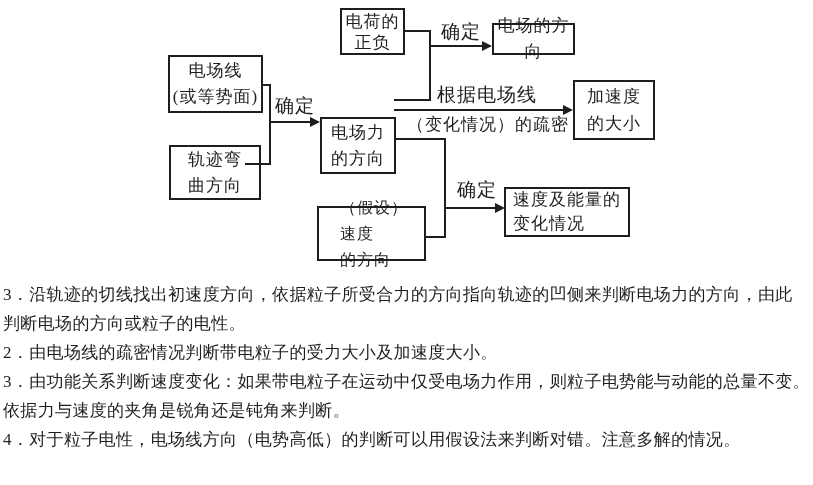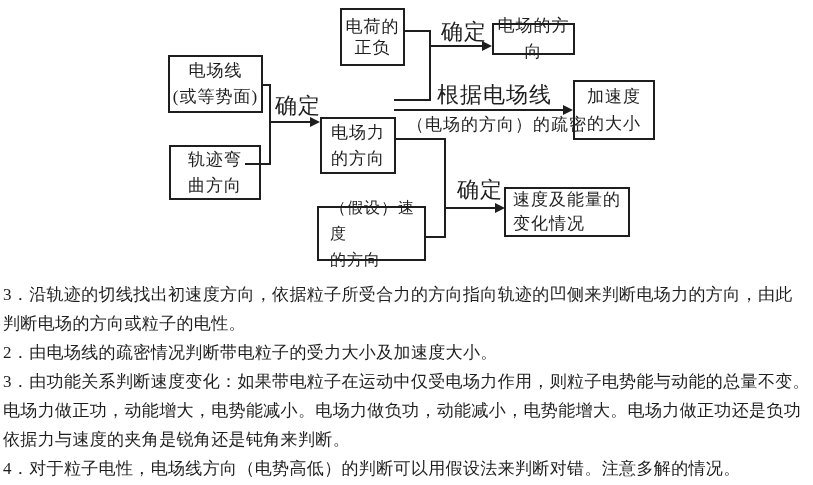--- a/index.html
+++ b/index.html
@@ -20,21 +20,21 @@
   .dbox .bt{white-space:pre-line;}
   .dbox.align-left{justify-content:flex-start;text-align:left;}
   .hline{position:absolute;height:2px;background:var(--ink);}
   .vline{position:absolute;width:2px;background:var(--ink);}
   .ah{
     position:absolute;width:0;height:0;
     border-top:5px solid transparent;border-bottom:5px solid transparent;
     border-left:10px solid var(--ink);
   }
   .dlabel{
-    position:absolute;font-size:22px;line-height:22px;letter-spacing:1px;white-space:nowrap;
+    position:absolute;font-size:19px;line-height:22px;letter-spacing:1px;white-space:nowrap;
   }
   .dlabel.small{font-size:17px;}
 
   
   .notes{
     position:absolute;left:3px;top:280px;width:806px;
     font-size:17px;line-height:29px;letter-spacing:0.35px;
   }
   .note-line{white-space:nowrap;}
 </style>
@@ -48,40 +48,40 @@
     <div class="dbox" style="left:168px;top:55px;width:95px;height:58px;">
       <span class="bt">电场线
 (或等势面)</span>
     </div>
 
     <div class="dbox" style="left:169px;top:145px;width:92px;height:55px;">
       <span class="bt">轨迹弯
 曲方向</span>
     </div>
 
-    <div class="dbox" style="left:340px;top:8px;width:65px;height:58px;line-height:21px;">
+    <div class="dbox" style="left:340px;top:8px;width:65px;height:47px;line-height:21px;">
       <span class="bt">电荷的
 正负</span>
     </div>
 
     <div class="dbox" style="left:320px;top:89px;width:76px;height:57px;margin-top:28px;">
       <span class="bt">电场力
 的方向</span>
     </div>
 
     <div class="dbox" style="left:492px;top:23px;width:83px;height:32px;">
       <span class="bt">电场的方向</span>
     </div>
 
     <div class="dbox" style="left:573px;top:80px;width:82px;height:60px;line-height:27px;">
       <span class="bt">加速度
 的大小</span>
     </div>
 
-    <div class="dbox align-left" style="left:317px;top:206px;width:109px;height:55px;font-size:16px;padding-left:11px;">
+    <div class="dbox align-left" style="left:317px;top:206px;width:109px;height:55px;font-size:16px;padding-left:21px;">
       <span class="bt">（假设）速度
 的方向</span>
     </div>
 
     <div class="dbox align-left" style="left:504px;top:187px;width:126px;height:50px;line-height:24px;padding-left:7px;">
       <span class="bt">速度及能量的
 变化情况</span>
     </div>
 
     <div class="hline" style="left:263px;top:84px;width:8px;"></div>
@@ -101,27 +101,26 @@
 
     <div class="hline" style="left:394px;top:138px;width:52px;"></div>
     <div class="vline" style="left:444px;top:138px;height:100px;"></div>
     <div class="hline" style="left:426px;top:236px;width:20px;"></div>
     <div class="hline" style="left:446px;top:207px;width:49px;"></div>
     <div class="ah" style="left:495px;top:203px;"></div>
 
     <div class="dlabel" style="left:275px;top:95px;">确定</div>
     <div class="dlabel" style="left:441px;top:21px;">确定</div>
     <div class="dlabel" style="left:437px;top:84px;">根据电场线</div>
-    <div class="dlabel small" style="left:407px;top:114px;">（电场的方向）的疏密</div>
+    <div class="dlabel small" style="left:407px;top:114px;">（变化情况）的疏密</div>
     <div class="dlabel" style="left:457px;top:179px;">确定</div>
   </div>
 
   <div class="notes">
     <div class="note-line">3．沿轨迹的切线找出初速度方向，依据粒子所受合力的方向指向轨迹的凹侧来判断电场力的方向，由此</div>
     <div class="note-line">判断电场的方向或粒子的电性。</div>
     <div class="note-line">2．由电场线的疏密情况判断带电粒子的受力大小及加速度大小。</div>
     <div class="note-line">3．由功能关系判断速度变化：如果带电粒子在运动中仅受电场力作用，则粒子电势能与动能的总量不变。</div>
-    <div class="note-line">电场力做正功，动能增大，电势能减小。电场力做负功，动能减小，电势能增大。电场力做正功还是负功</div>
     <div class="note-line">依据力与速度的夹角是锐角还是钝角来判断。</div>
     <div class="note-line">4．对于粒子电性，电场线方向（电势高低）的判断可以用假设法来判断对错。注意多解的情况。</div>
   </div>
 
 </div>
 
 </body></html>

